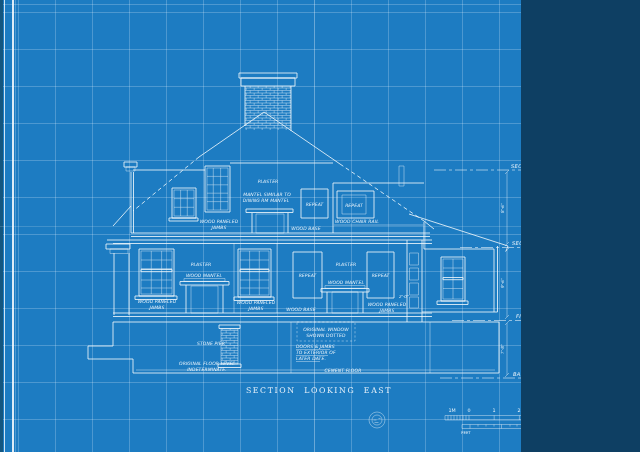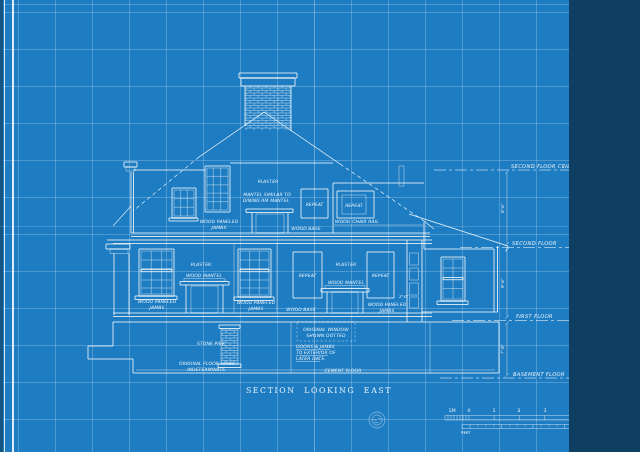--- a/index.html
+++ b/index.html
@@ -4,21 +4,20 @@
 <style>
   html,body{margin:0;padding:0;background:#0e3f63;}
   .bp{
     position:relative;width:521px;height:452px;overflow:hidden;
     background-color:#1d7cc2;
     background-image:
       repeating-linear-gradient(90deg, rgba(230,243,252,.24) 0 1px, transparent 1px 37px),
       repeating-linear-gradient(0deg,  rgba(230,243,252,.24) 0 1px, transparent 1px 37px);
     background-position:18px 5px,18px 5px;
     font-family:"DejaVu Sans",sans-serif;
-    padding-left:48px;
   }
   .edge{position:absolute;top:0;bottom:0;}
   .edge.dark-l{left:0;width:3px;background:#14567f;}
   .edge.w1{left:3.5px;width:1.5px;background:rgba(255,255,255,.8);}
   .edge.w2{left:12px;width:2px;background:rgba(255,255,255,.85);}
   .edge.w3{left:625px;width:2.5px;background:rgba(255,255,255,.9);}
   .edge.w4{left:633px;width:1.5px;background:rgba(255,255,255,.45);}
   .gmajv{position:absolute;top:0;bottom:0;left:314px;width:1px;background:rgba(255,255,255,.16);}
   .gmajh{position:absolute;left:0;right:0;top:226px;height:1px;background:rgba(255,255,255,.16);}
   svg{position:absolute;left:0;top:0;}

